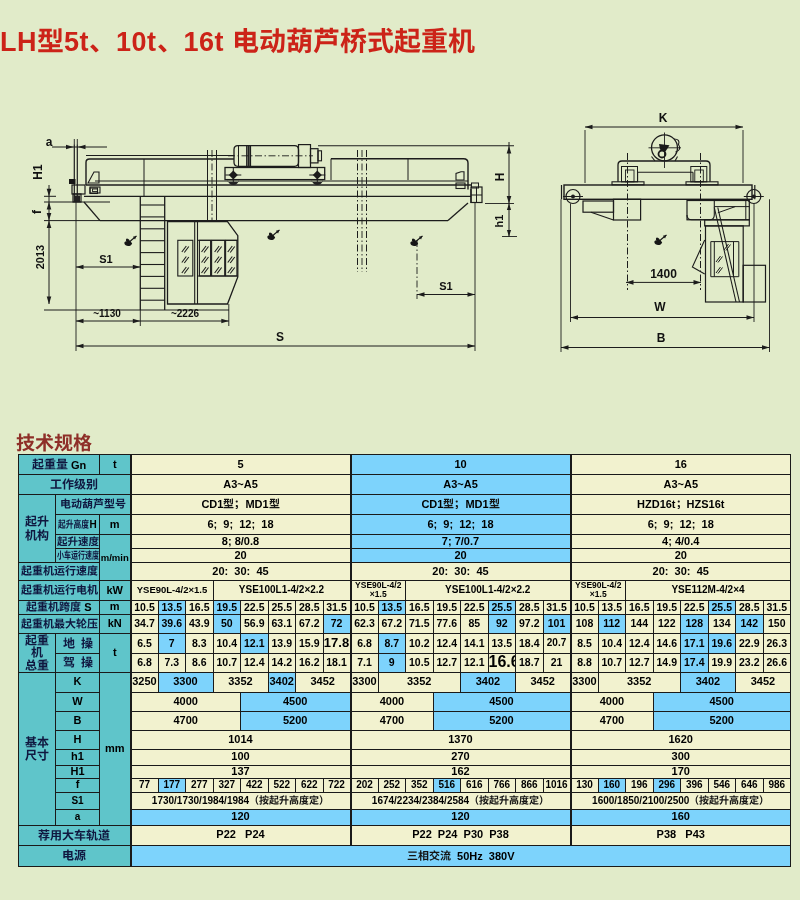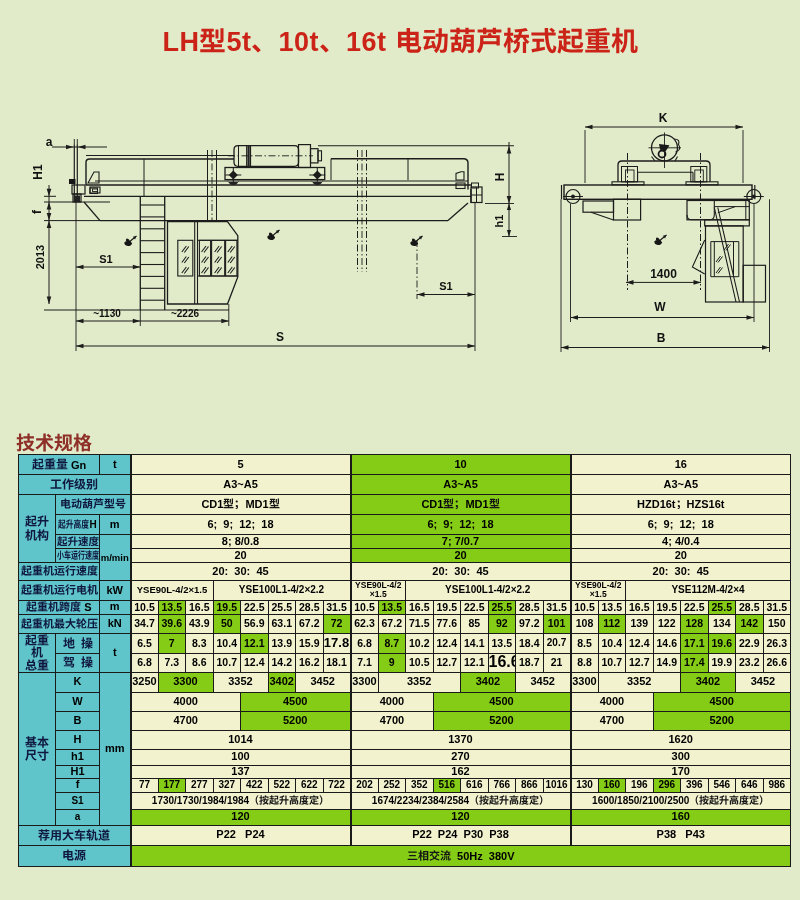--- a/index.html
+++ b/index.html
@@ -1,25 +1,25 @@
 <!DOCTYPE html>
 <html><head><meta charset="utf-8"><style>
 *{margin:0;padding:0;box-sizing:border-box}
 html,body{width:800px;height:900px;overflow:hidden}
 body{background:#e1ebc9;font-family:"Liberation Sans",sans-serif;position:relative}
-#title{position:absolute;left:0;top:27px;width:800px;text-align:center;
+#title{position:absolute;left:0;top:27px;width:800px;
  font-weight:bold;font-size:27px;color:#cc2318;letter-spacing:.5px}
 #tech{position:absolute;left:16px;top:433px;font-weight:bold;font-size:19px;color:#8e2f28}
 #tbl{position:absolute;left:18px;top:454px;border-collapse:collapse;table-layout:fixed;
  width:772px}
 #tbl td{border:1px solid #1a1a1a;text-align:center;vertical-align:middle;padding:0;
  font-weight:bold;font-size:11px;color:#000;overflow:hidden;line-height:1.05}
 #tbl td.lab{background:#5fc5ca}
 #tbl td.c{background:#f2f2cf}
-#tbl td.b{background:#84cc16}
+#tbl td.b{background:#7dd3fc}
 #tbl td.gb{border-left-width:2px}
 svg.cj{display:inline-block}
 #drawing{position:absolute;left:0;top:0}
 </style></head>
 <body>
 <svg width="0" height="0" style="position:absolute">
     <defs>
 <path id="u578B" d="M611 88V428H721V88ZM794 42V469C794 482 790 485 775 485C761 487 712 487 666 485C681 514 697 560 702 590C772 590 824 588 861 572C898 554 908 526 908 471V42ZM364 171V276H279V171ZM148 637V746H438V826H46V937H951V826H561V746H851V637H561V558H476V382H569V276H476V171H547V66H90V171H169V276H56V382H157C142 432 108 480 35 518C56 535 97 579 113 602C213 547 255 465 271 382H364V575H438V637Z"></path>
 <path id="u7535" d="M429 499V592H235V499ZM558 499H754V592H558ZM429 389H235V292H429ZM558 389V292H754V389ZM111 175V768H235V710H429V763C429 917 468 958 606 958C637 958 765 958 798 958C920 958 957 900 974 742C945 736 906 720 876 704V175H558V36H429V175ZM854 710C846 811 834 837 785 837C759 837 647 837 620 837C565 837 558 828 558 764V710Z"></path>
 <path id="u52A8" d="M81 108V213H474V108ZM90 860 91 858V861C120 842 163 828 412 763L423 810L519 780C498 815 473 848 443 877C473 896 513 939 532 968C674 827 716 616 730 363H833C824 677 814 799 792 827C781 840 772 843 755 843C733 843 691 843 643 839C663 872 677 922 679 956C731 958 782 958 814 953C849 946 872 936 897 901C931 855 941 708 951 302C951 287 952 248 952 248H734L736 48H617L616 248H504V363H612C605 522 584 660 525 769C507 700 468 594 432 513L335 539C351 577 367 620 381 663L211 703C243 625 274 535 295 449H492V340H48V449H172C150 555 115 657 102 687C86 724 72 747 52 753C66 783 84 838 90 860Z"></path>
@@ -672,21 +672,21 @@
 <td class="c gb" style="font-size:10.5px">62.3</td>
 <td class="c" style="font-size:10.5px">67.2</td>
 <td class="c" style="font-size:10.5px">71.5</td>
 <td class="c" style="font-size:10.5px">77.6</td>
 <td class="c" style="font-size:10.5px">85</td>
 <td class="b" style="font-size:10.5px">92</td>
 <td class="c" style="font-size:10.5px">97.2</td>
 <td class="b" style="font-size:10.5px">101</td>
 <td class="c gb" style="font-size:10.5px">108</td>
 <td class="b" style="font-size:10.5px">112</td>
-<td class="c" style="font-size:10.5px">139</td>
+<td class="c" style="font-size:10.5px">144</td>
 <td class="c" style="font-size:10.5px">122</td>
 <td class="b" style="font-size:10.5px">128</td>
 <td class="c" style="font-size:10.5px">134</td>
 <td class="b" style="font-size:10.5px">142</td>
 <td class="c" style="font-size:10.5px">150</td>
 </tr>
 
 <tr style="height:20px">
 <td class="lab" rowspan="2" style="line-height:1.0"><svg class="cj" style="vertical-align:-0.12em" width="24.0" height="12" viewBox="0 0 2000 1000" fill="#101840">
             <use href="#u8D77" x="0"></use>

